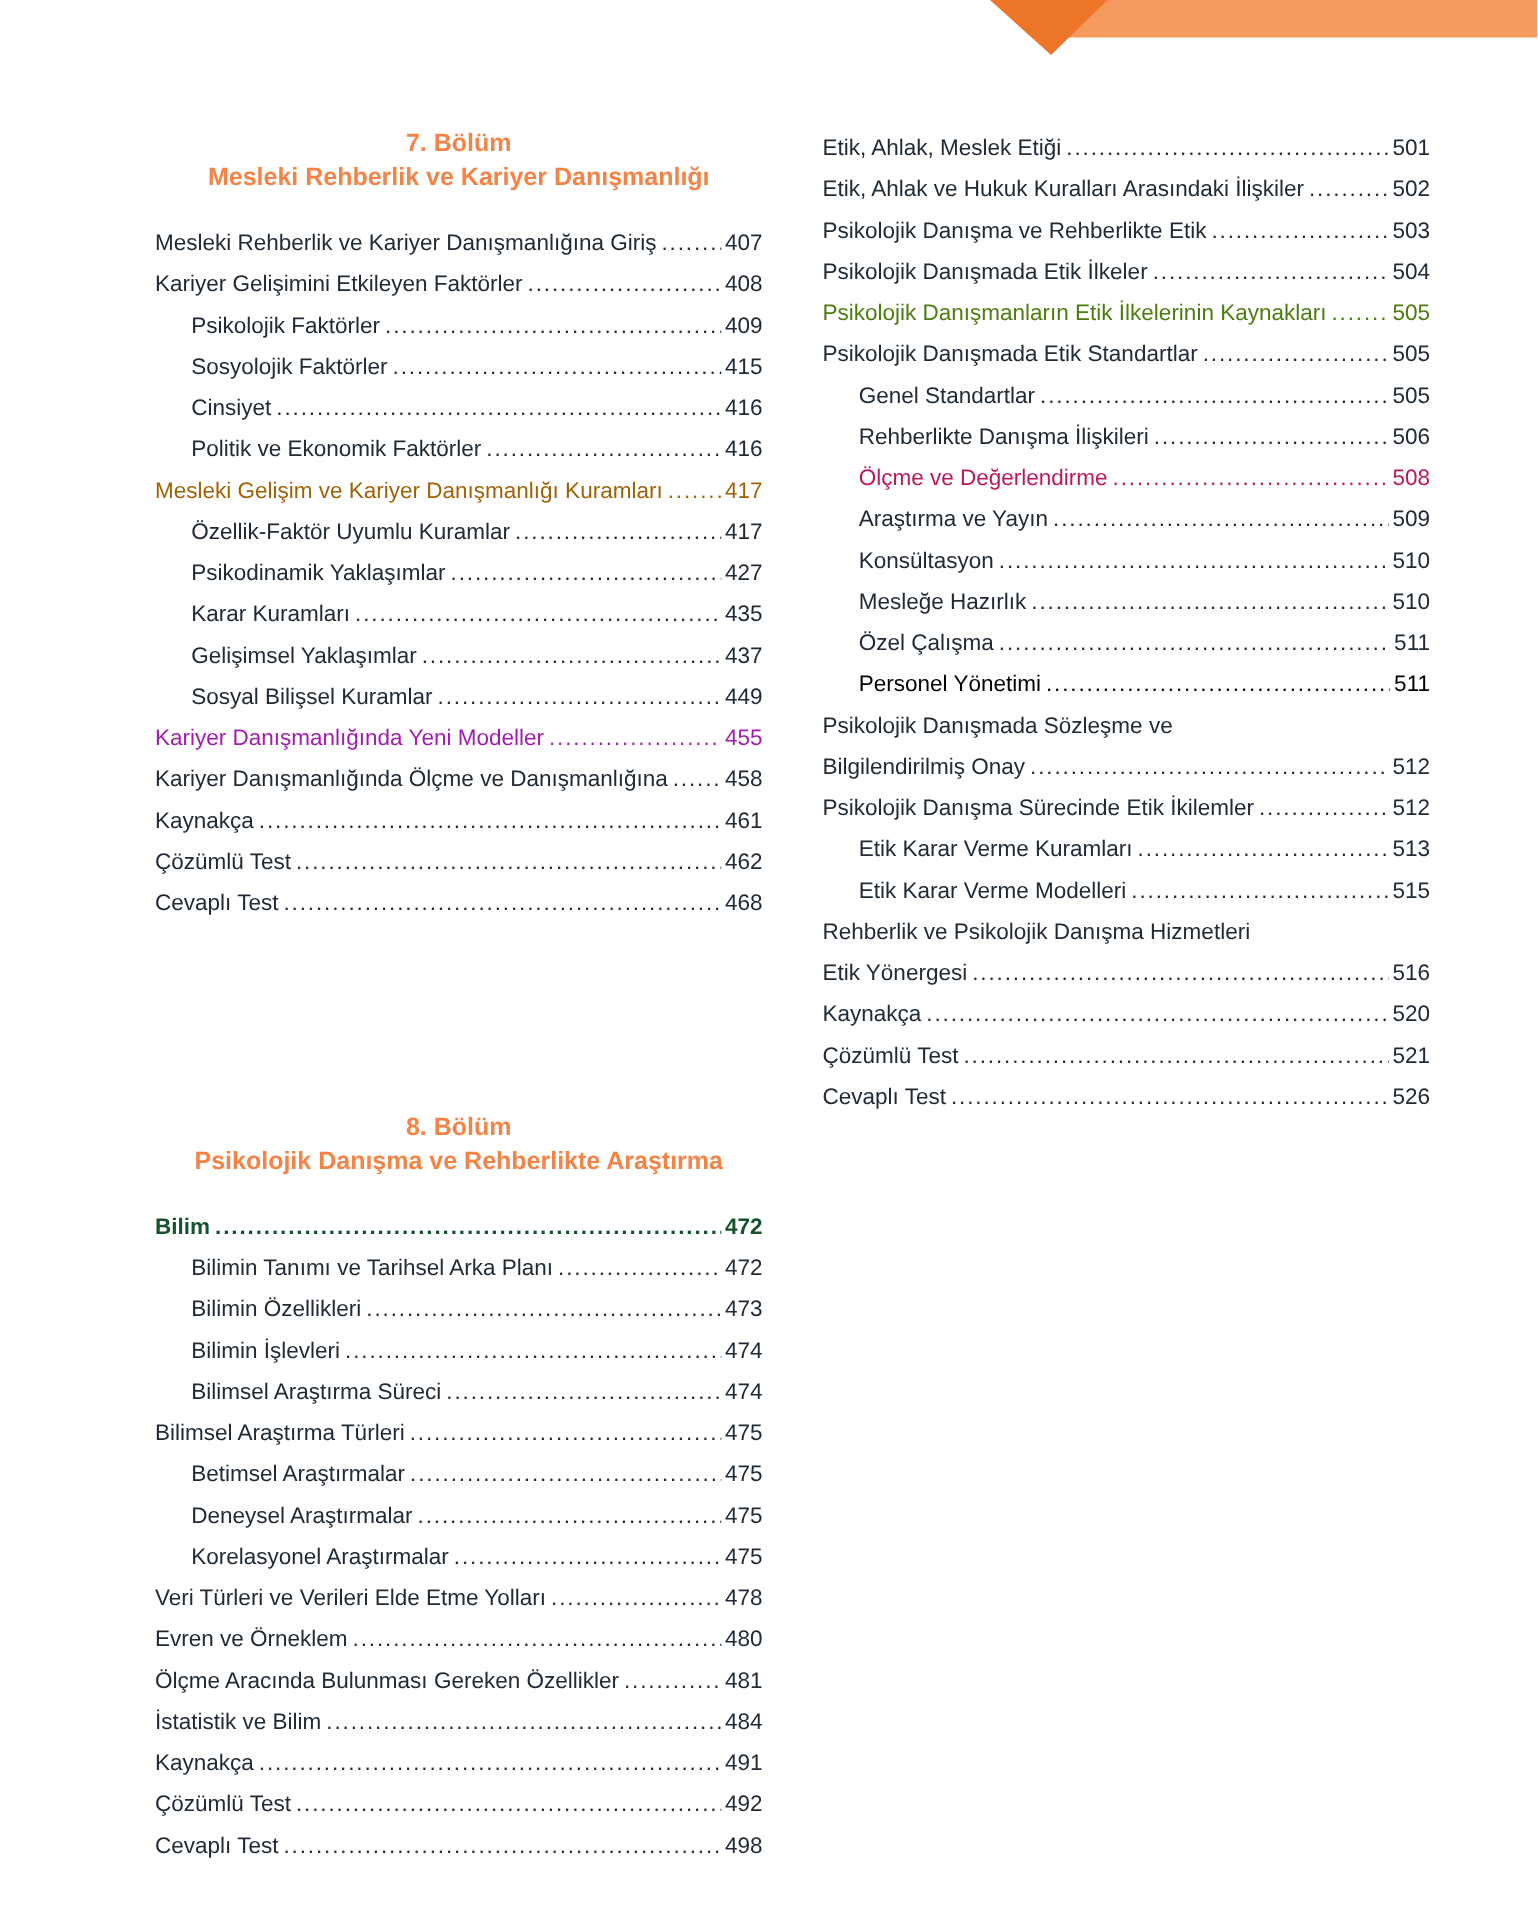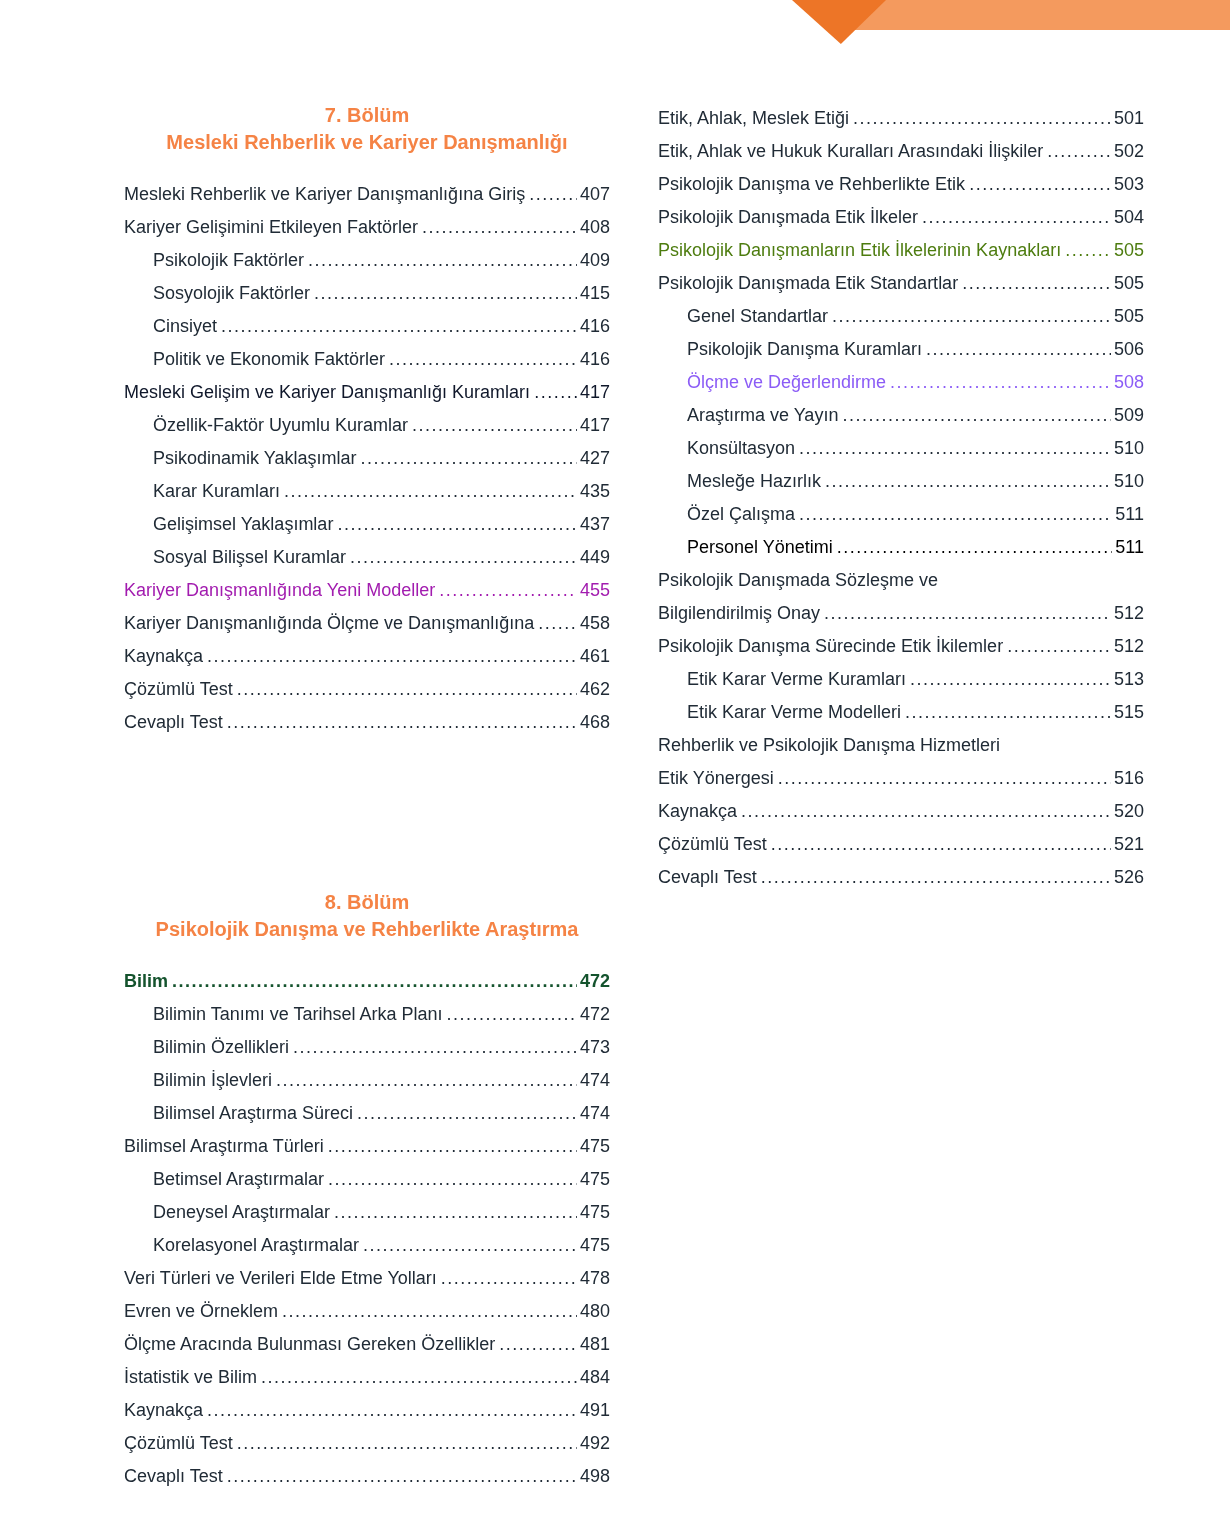--- a/index.html
+++ b/index.html
@@ -126,21 +126,21 @@
                 <span class="entry-page">416</span>
               </div>
             </div>
             <div class="toc-entry level-1" style="color: rgb(32, 43, 54);">
               <div class="entry-line">
                 <span class="entry-text">Politik ve Ekonomik Faktörler</span>
                 <span class="leader">........................................................................................................................................................................................................</span>
                 <span class="entry-page">416</span>
               </div>
             </div>
-            <div class="toc-entry level-0" style="color: #0f172a;">
+            <div class="toc-entry level-0" style="color: #a16207;">
               <div class="entry-line">
                 <span class="entry-text">Mesleki Gelişim ve Kariyer Danışmanlığı Kuramları</span>
                 <span class="leader">........................................................................................................................................................................................................</span>
                 <span class="entry-page">417</span>
               </div>
             </div>
             <div class="toc-entry level-1" style="color: rgb(32, 43, 54);">
               <div class="entry-line">
                 <span class="entry-text">Özellik-Faktör Uyumlu Kuramlar</span>
                 <span class="leader">........................................................................................................................................................................................................</span>
@@ -381,26 +381,26 @@
             </div>
             <div class="toc-entry level-1" style="color: rgb(32, 43, 54);">
               <div class="entry-line">
                 <span class="entry-text">Genel Standartlar</span>
                 <span class="leader">........................................................................................................................................................................................................</span>
                 <span class="entry-page">505</span>
               </div>
             </div>
             <div class="toc-entry level-1" style="color: rgb(32, 43, 54);">
               <div class="entry-line">
-                <span class="entry-text">Psikolojik Danışma Kuramları</span>
+                <span class="entry-text">Rehberlikte Danışma İlişkileri</span>
                 <span class="leader">........................................................................................................................................................................................................</span>
                 <span class="entry-page">506</span>
               </div>
             </div>
-            <div class="toc-entry level-1" style="color: #8b5cf6; text-align: right;">
+            <div class="toc-entry level-1" style="color: #be185d; text-align: right;">
               <div class="entry-line">
                 <span class="entry-text">Ölçme ve Değerlendirme</span>
                 <span class="leader">........................................................................................................................................................................................................</span>
                 <span class="entry-page">508</span>
               </div>
             </div>
             <div class="toc-entry level-1" style="color: rgb(32, 43, 54);">
               <div class="entry-line">
                 <span class="entry-text">Araştırma ve Yayın</span>
                 <span class="leader">........................................................................................................................................................................................................</span>

